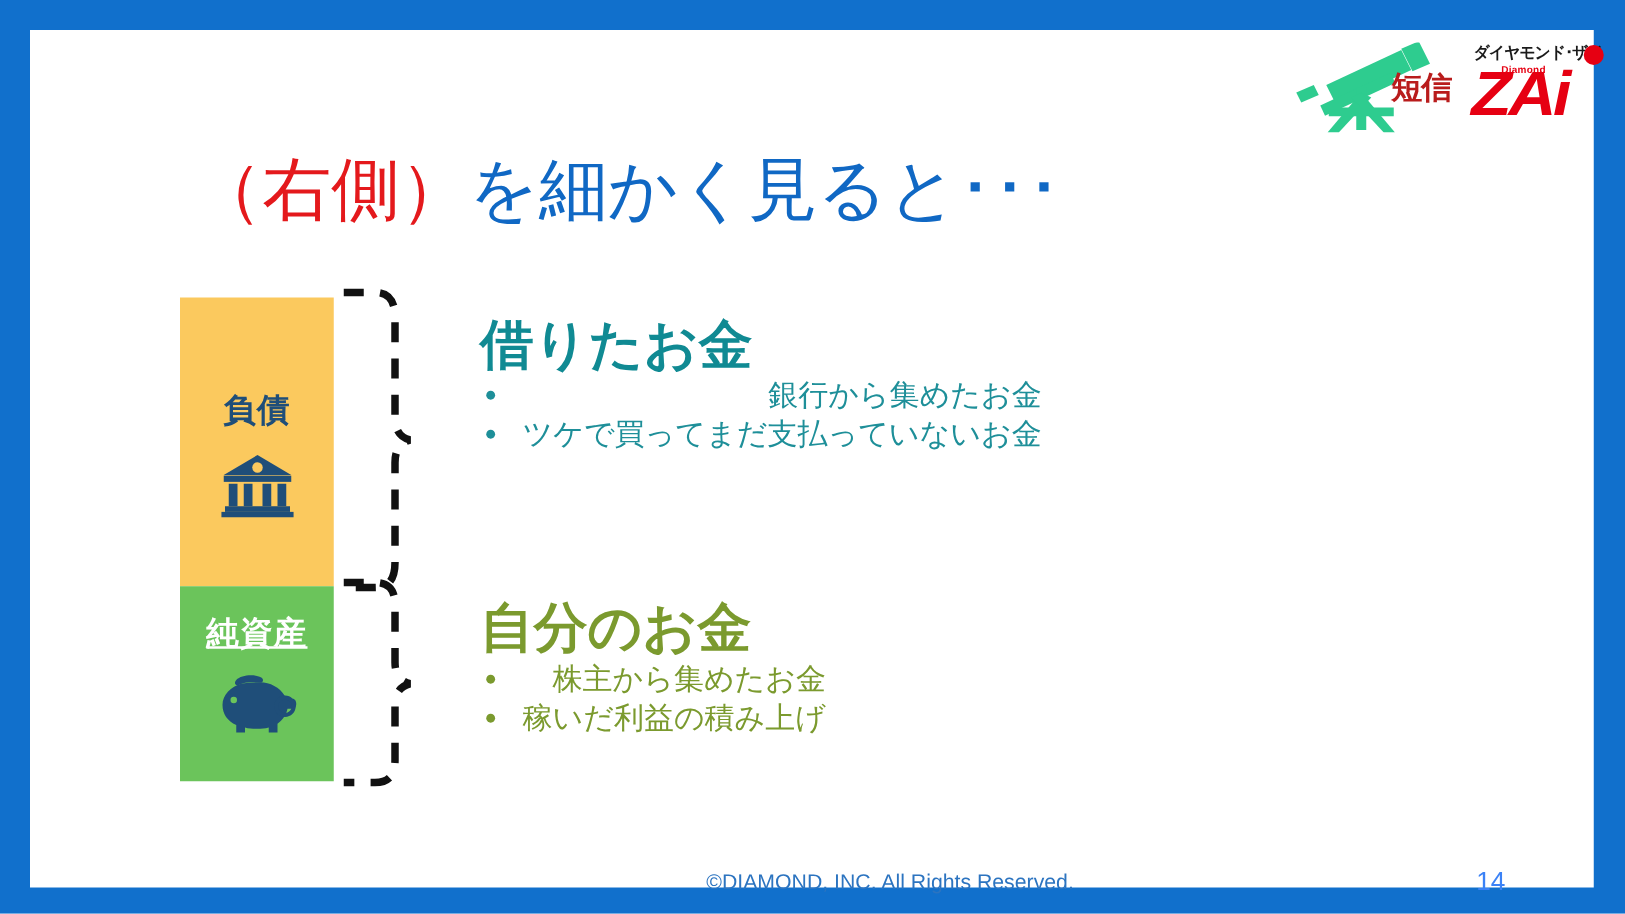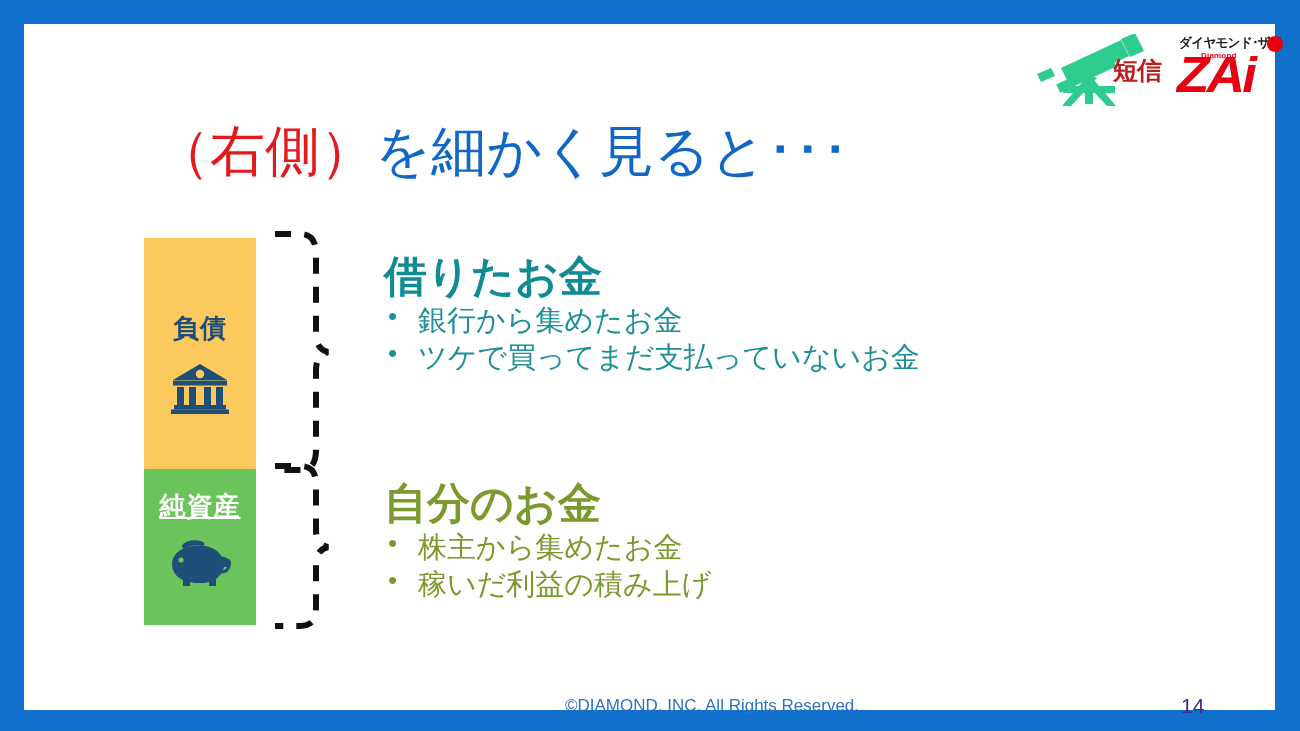--- a/index.html
+++ b/index.html
@@ -121,21 +121,21 @@
   #stack {
     position: absolute;
     left: 120px;
     top: 214px;
     width: 123px;
     height: 387px;
   }
   .stack-block {
     position: absolute;
     left: 0;
-    width: 112px;
+    width: 123px;
     display: flex;
     flex-direction: column;
     align-items: center;
   }
   #block-liabilities {
     top: 0px;
     height: 231px;
     background: #FBC95E;
   }
   #block-equity {
@@ -196,26 +196,27 @@
   }
   #heading-borrowed { color: #108A93; }
   #heading-own { color: #7B9A2E; }
 
   .bullet-list {
     list-style: none;
     margin: 0;
     padding: 0;
   }
   .bullet-item {
-    font-size: 29px;
+    font-size: 24px;
     line-height: 1.28;
     white-space: nowrap;
     position: relative;
     padding-left: 34px;
     letter-spacing: 0px;
+    text-align: right;
   }
   .bullet-item::before {
     content: "\2022";
     position: absolute;
     left: 4px;
     top: -2px;
     font-size: 26px;
   }
   #section-borrowed .bullet-item { color: #1E8F99; }
   #section-own .bullet-item { color: #7B9A2E; }
@@ -228,21 +229,21 @@
     font-size: 17px;
     color: #2C74C0;
     white-space: nowrap;
     letter-spacing: 0px;
   }
   #footer-pagenum {
     position: absolute;
     left: 1157px;
     top: 670px;
     font-size: 21px;
-    color: #4c1d95;
+    color: #3b82f6;
     white-space: nowrap;
   }
 </style>
 </head>
 <body>
 
 <div id="slide">
   <div id="canvas">
 
     <div id="logo-area">

